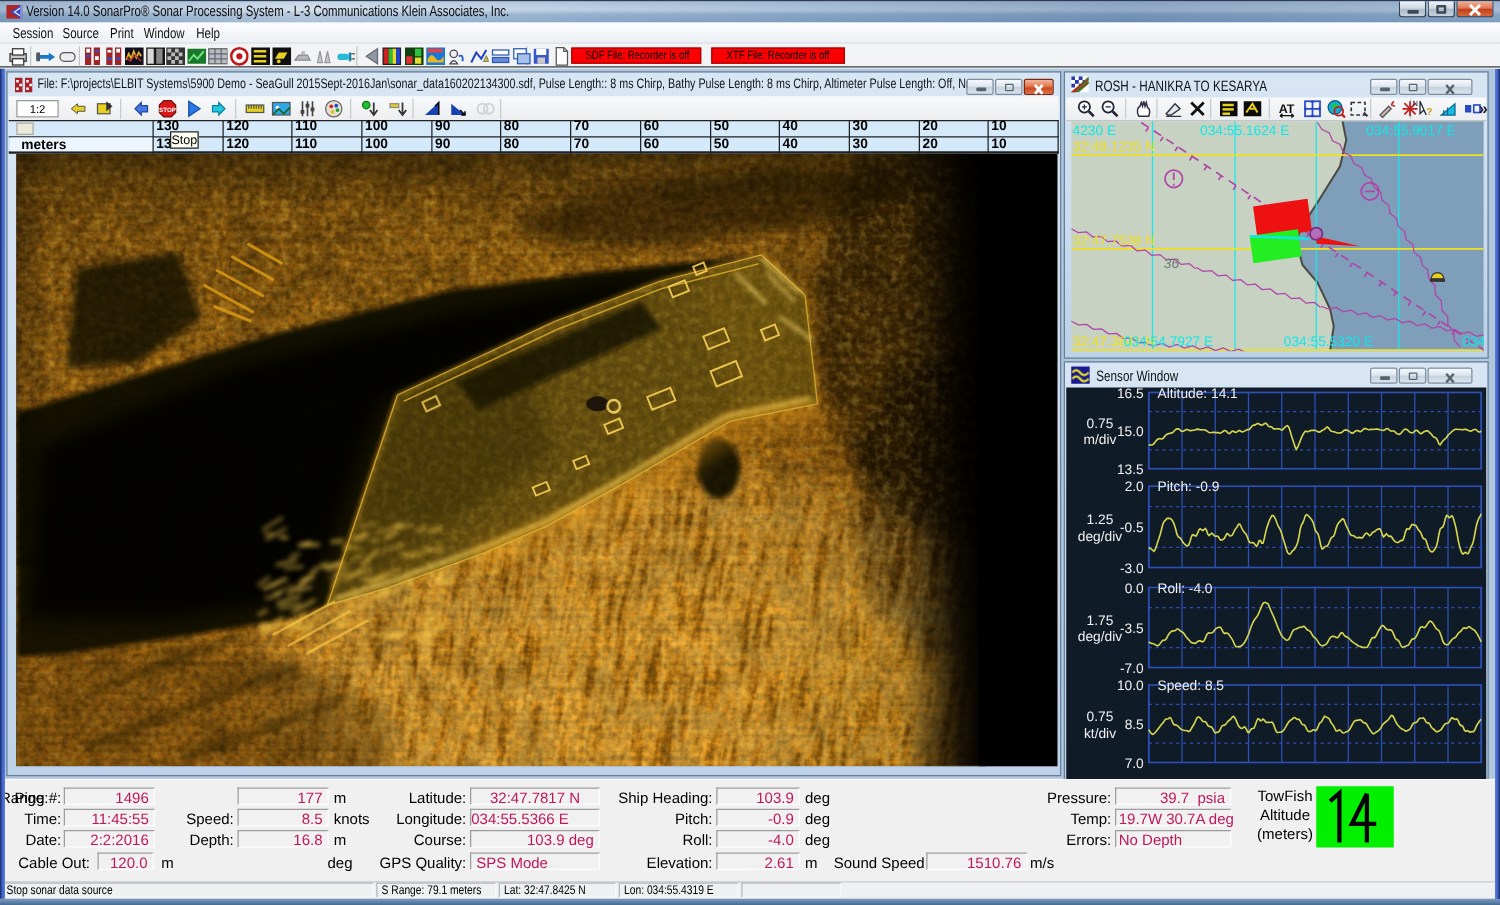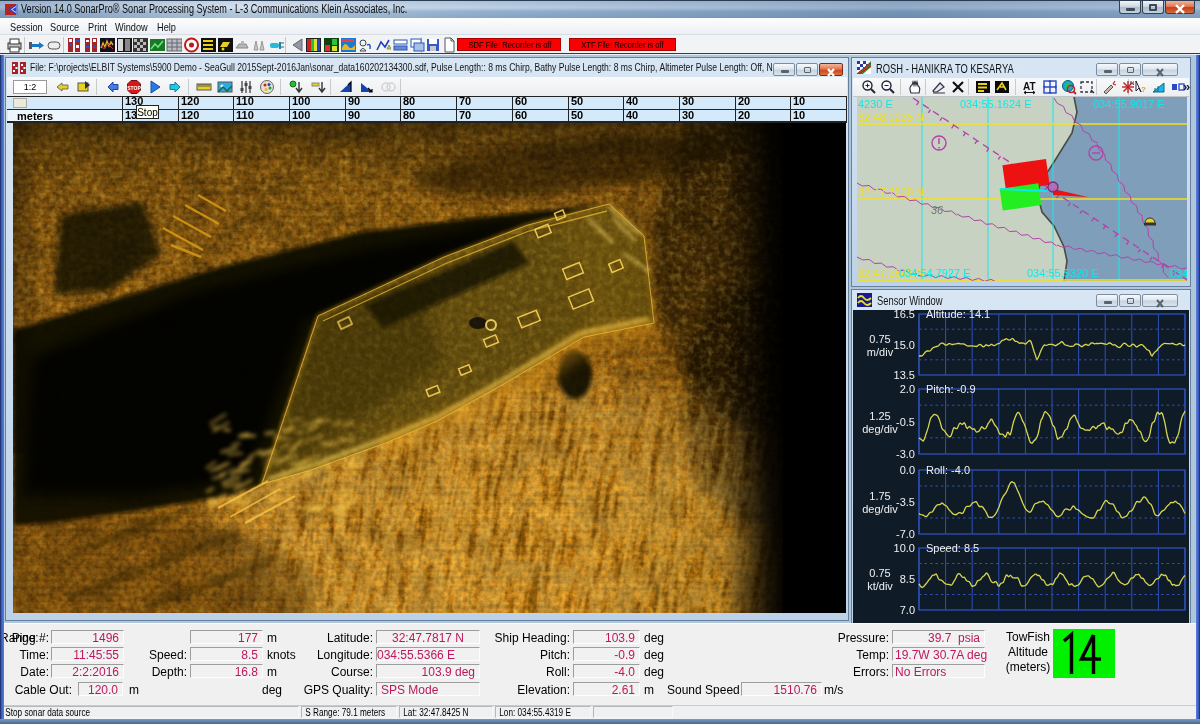--- a/index.html
+++ b/index.html
@@ -1195,21 +1195,21 @@
 <div class="fl" style="left:0px;top:631px;width:889px;text-align:right;">Pressure:</div>
 <div class="fbox" style="left:892px;top:630px;width:93px;">
     <span class="abs" style="top:0;right:4px;text-align:right;">39.7&nbsp;&nbsp;psia</span>
   </div>
 <div class="fl" style="left:0px;top:648px;width:889px;text-align:right;">Temp:</div>
 <div class="fbox" style="left:892px;top:647px;width:93px;">
     <span class="abs" style="top:0;left:2px;">19.7W 30.7A deg</span>
   </div>
 <div class="fl" style="left:0px;top:665px;width:889px;text-align:right;">Errors:</div>
 <div class="fbox" style="left:892px;top:664px;width:93px;">
-    <span class="abs" style="top:0;left:2px;">No Errors</span>
+    <span class="abs" style="top:0;left:2px;">No Depth</span>
   </div>
 <div class="fl" style="left:1003px;top:630px;width:50px;text-align:center;font-size:12px;line-height:15px;">TowFish<br>Altitude<br>(meters)</div>
 <div class="abs" style="left:1053px;top:629px;width:62px;height:49px;background:#00f000;"></div>
 <svg class="abs" style="left:1053px;top:629px;" width="62" height="49" viewBox="0 0 62 49">
     <g stroke="#000" stroke-width="3.4" fill="none">
       <path d="M11 12 L18.5 5.5 L18.5 45"></path>
       <path d="M40.5 6 L28.5 30 L48 30"></path>
       <path d="M40.5 6 L40.5 45"></path>
     </g>
   </svg>

